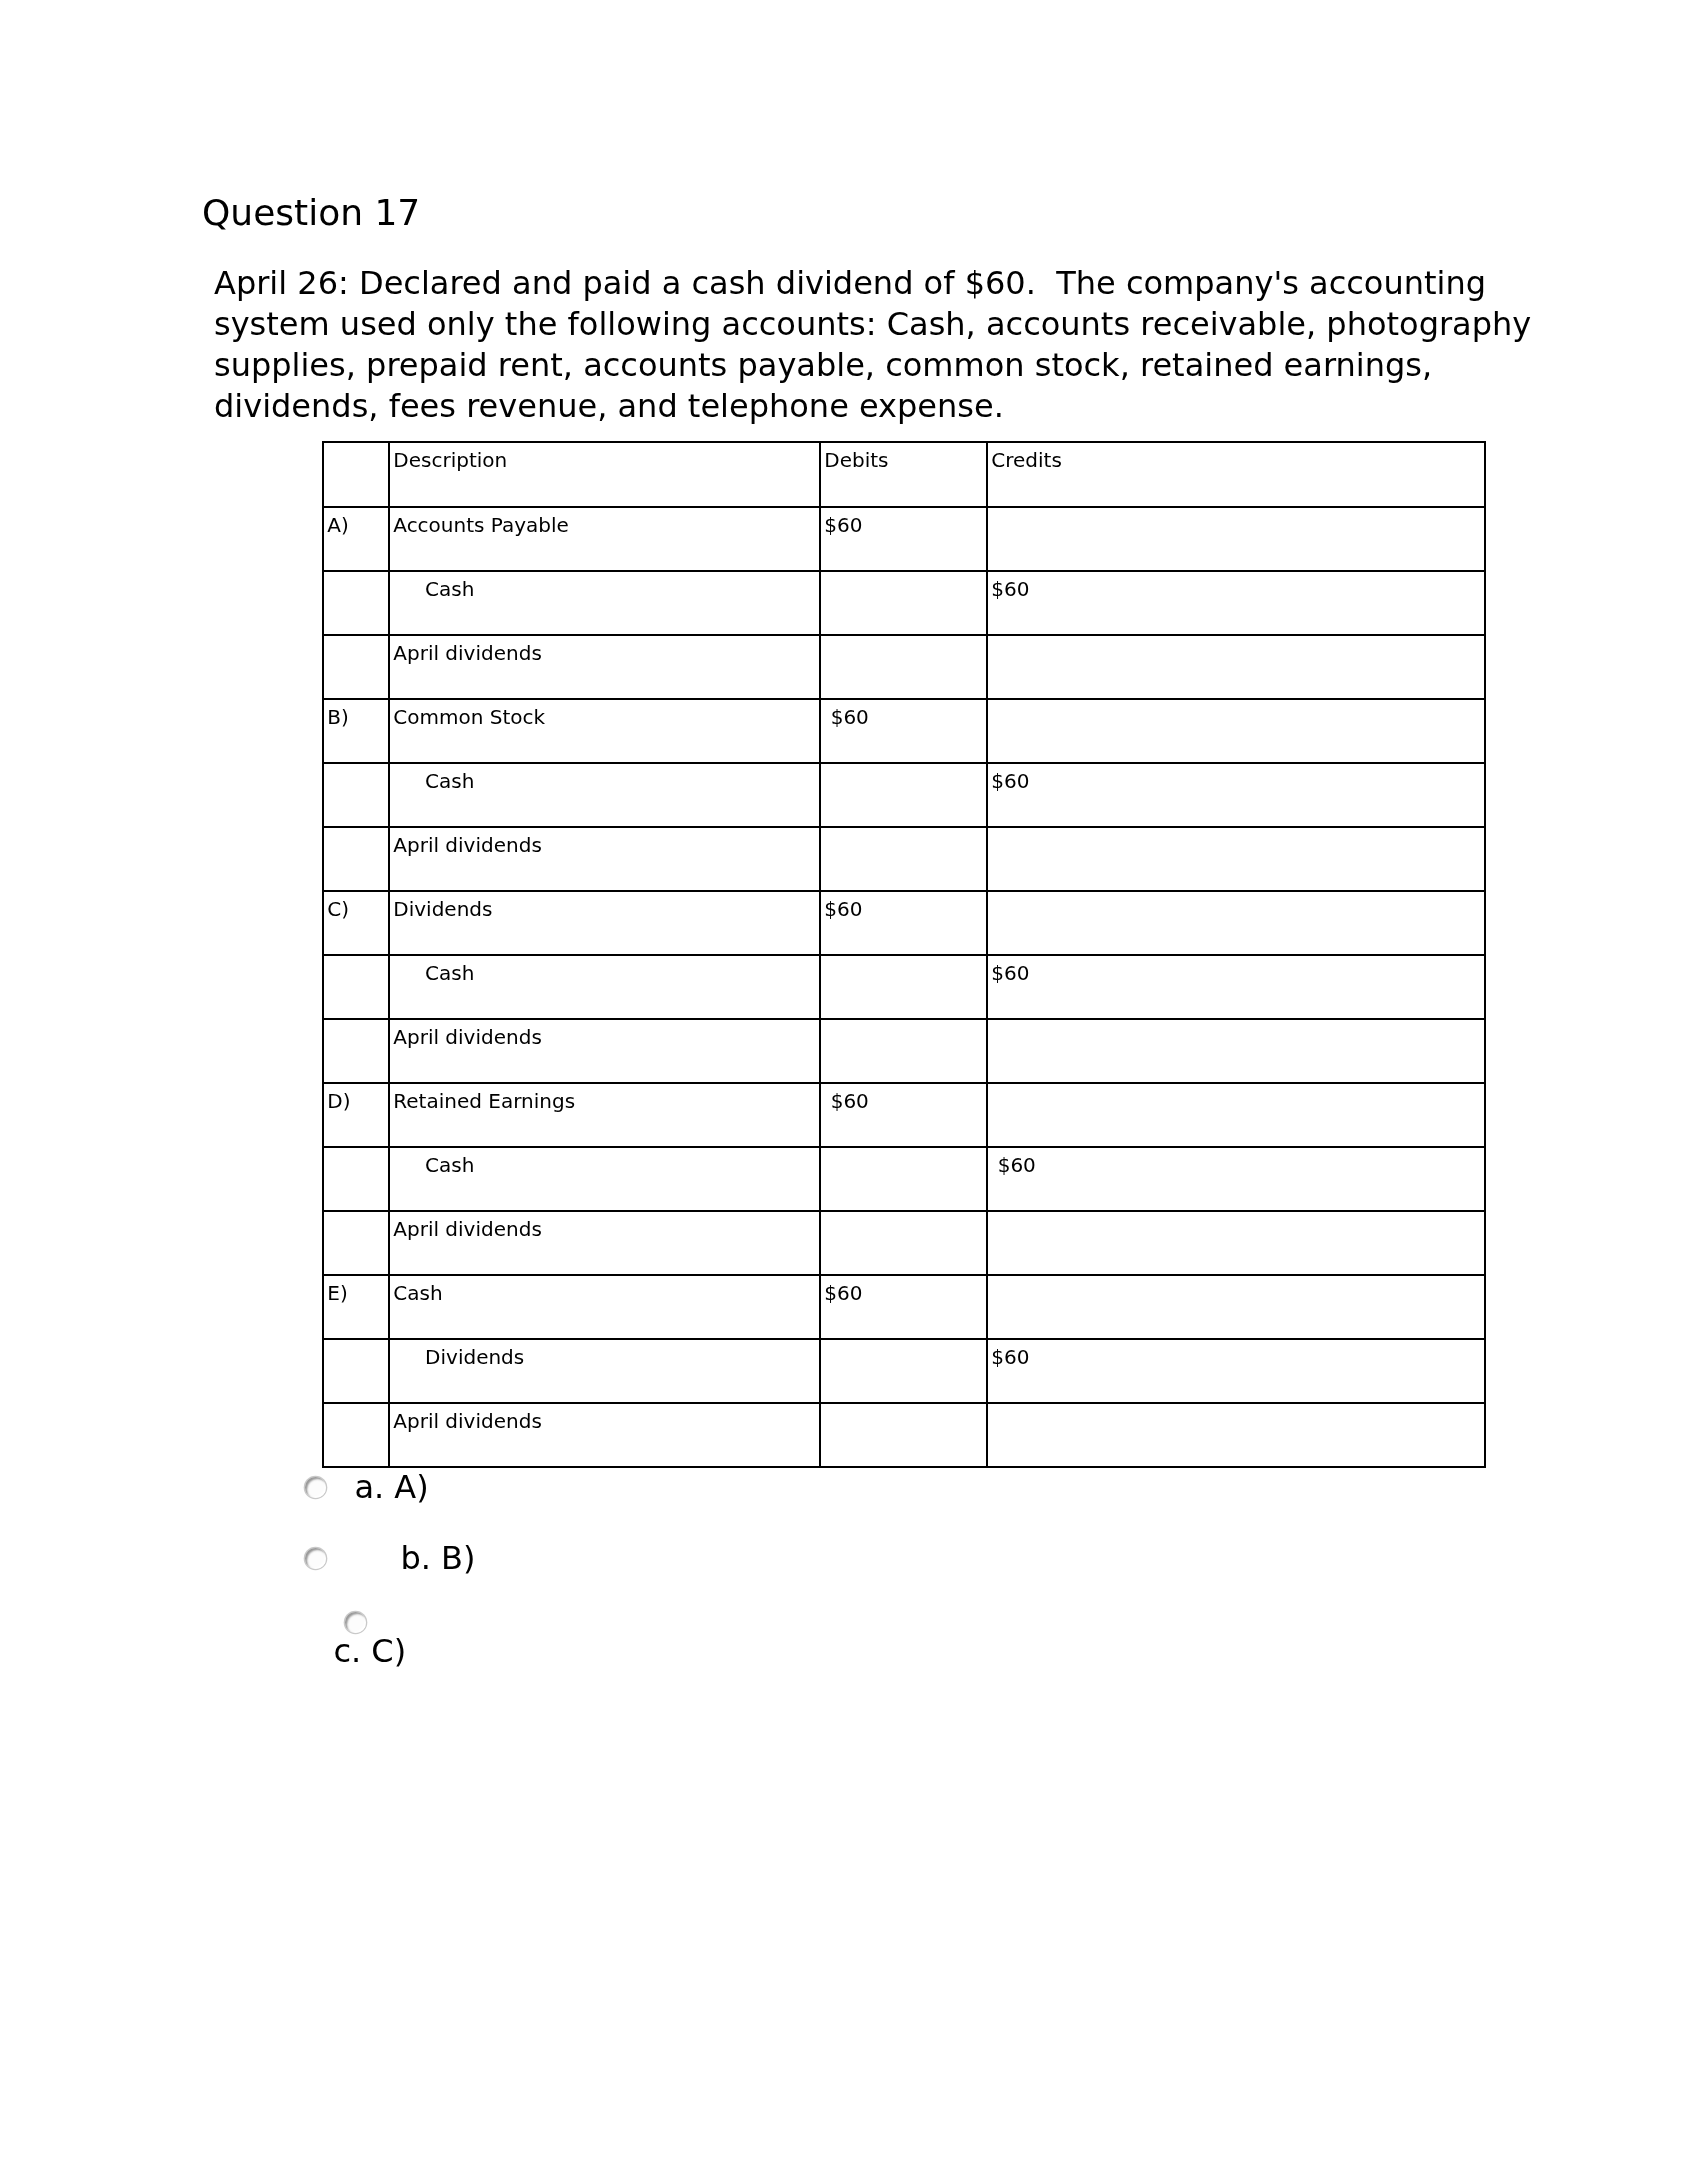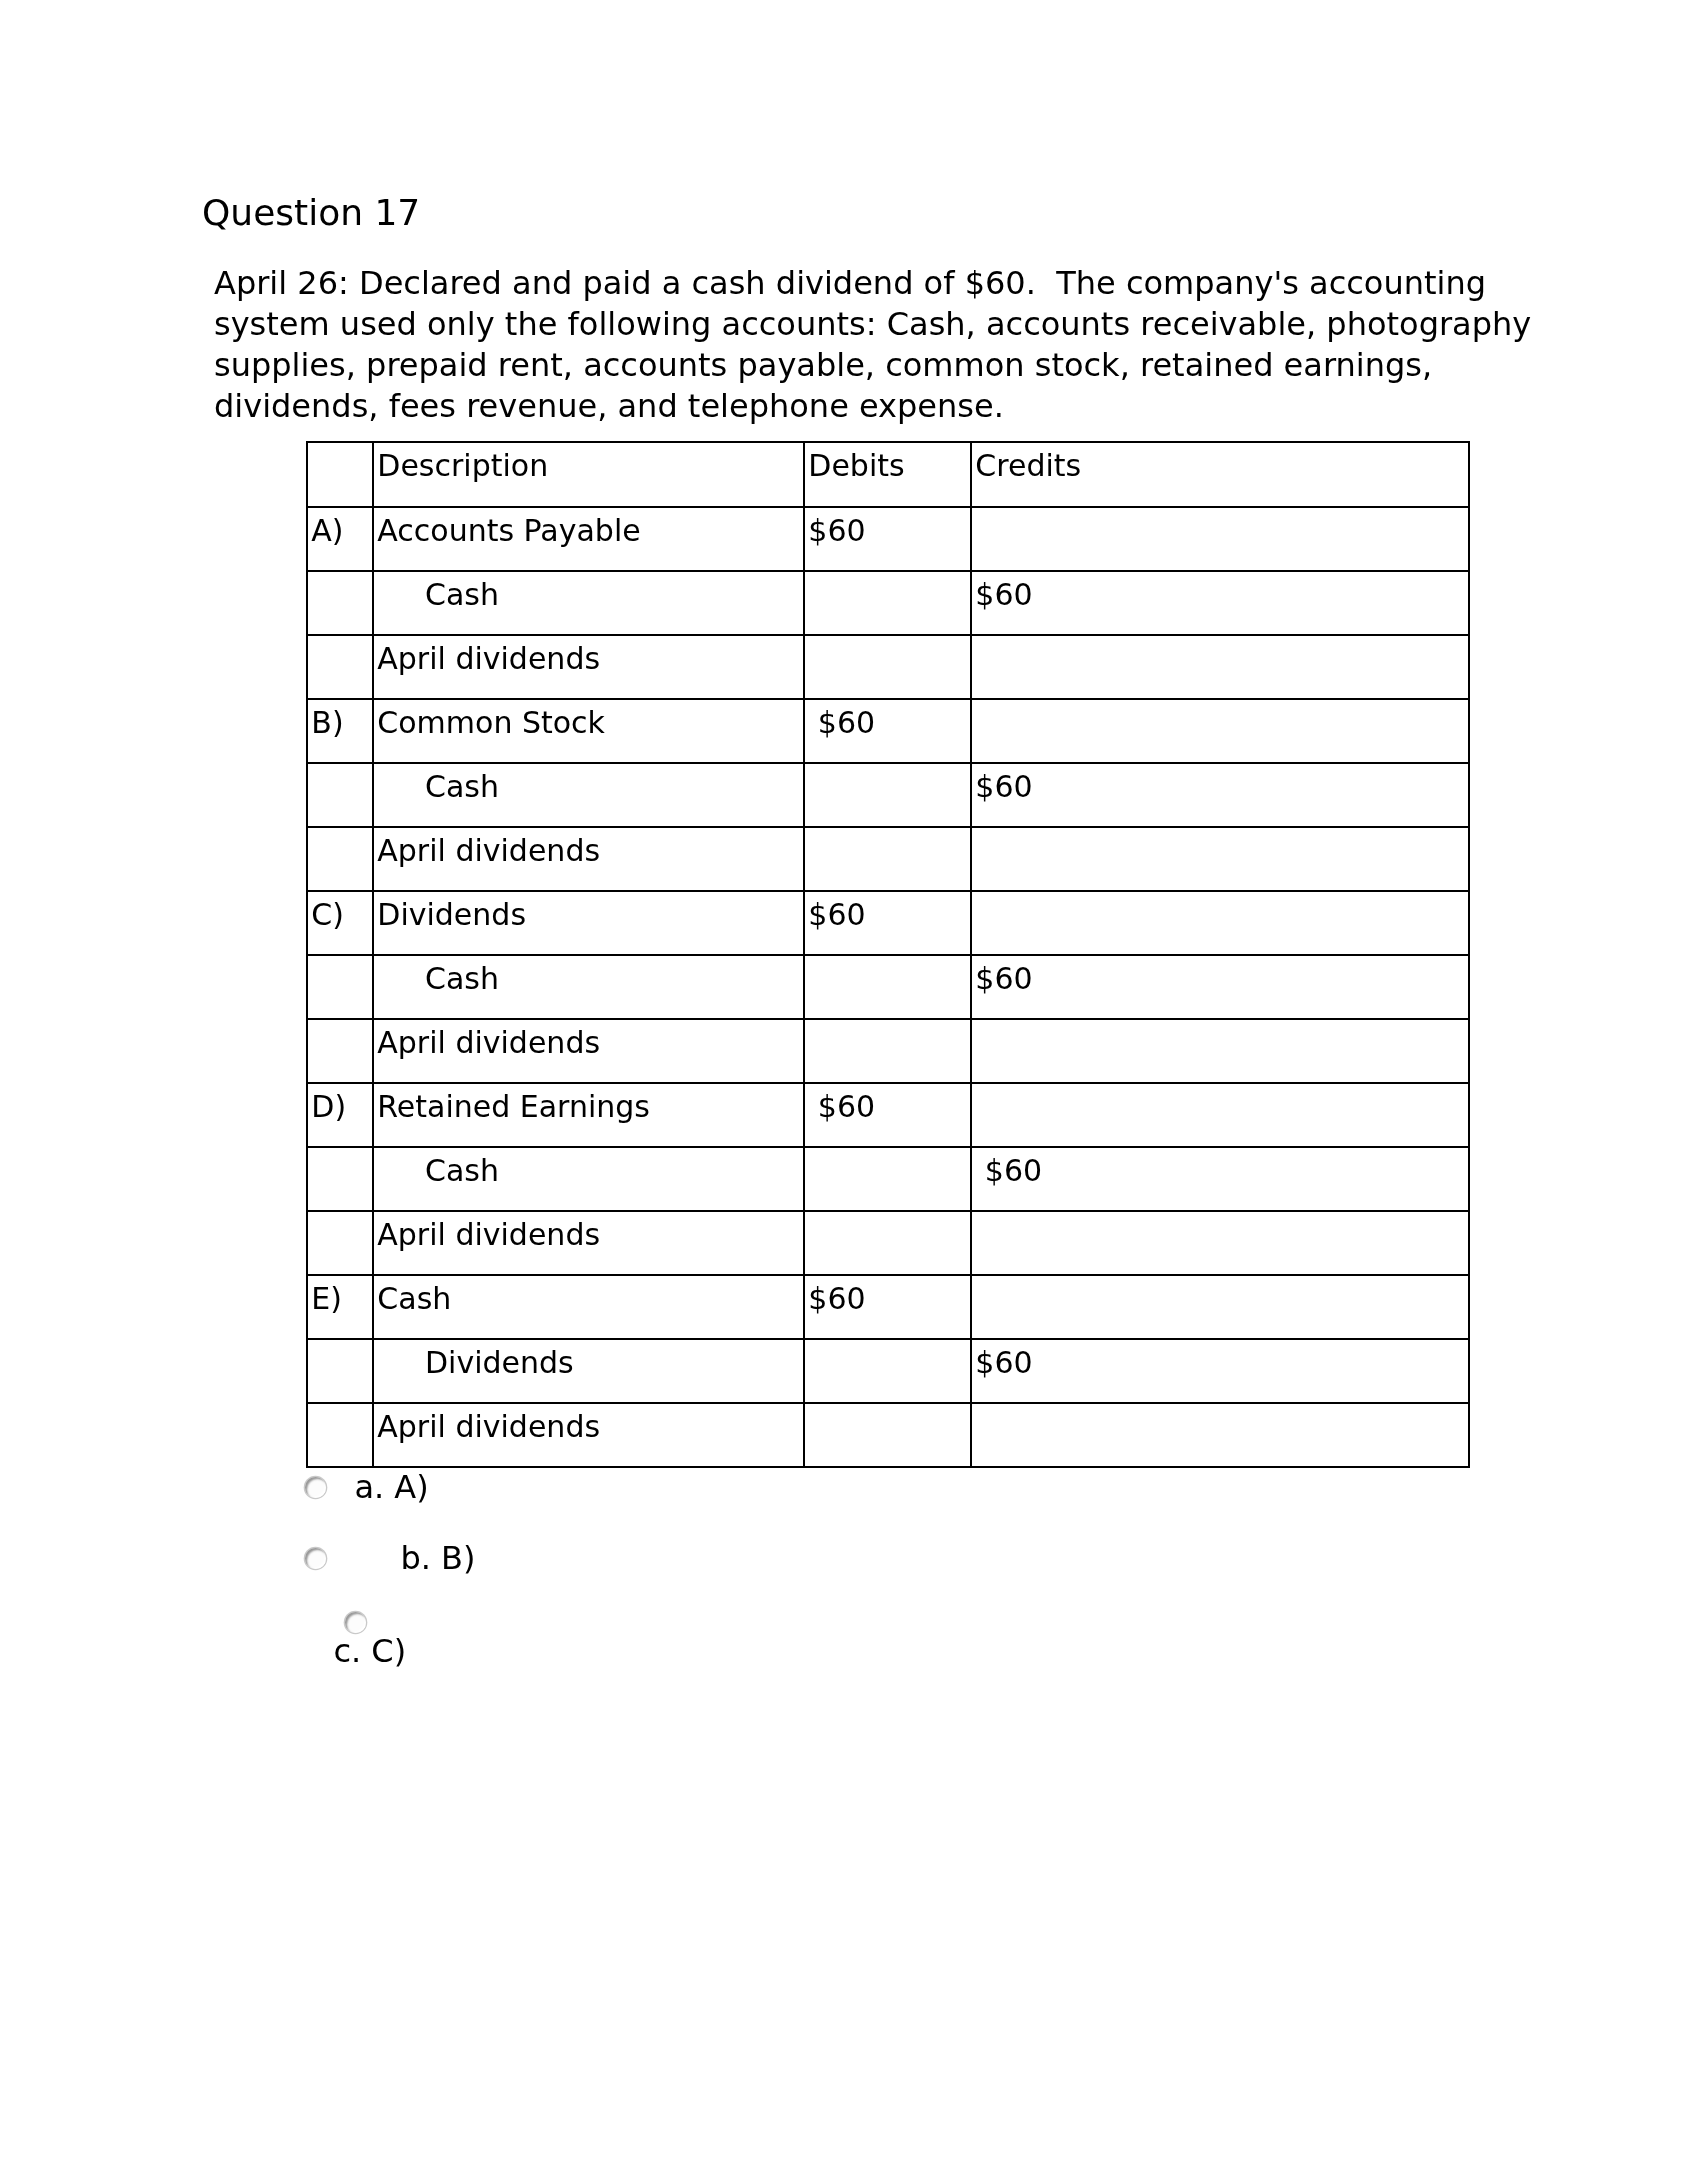--- a/index.html
+++ b/index.html
@@ -27,26 +27,26 @@
     left: 202px;
     top: 251px;
     width: 1376px;
     margin: 12px;
     font-size: 32px;
     line-height: 41px;
     white-space: pre-wrap;
   }
   table.journal {
     position: absolute;
-    left: 306px;
+    left: 322px;
     top: 441px;
     width: 1162px;
     table-layout: fixed;
     border-collapse: collapse;
-    font-size: 30px;
+    font-size: 20px;
     border-radius: 14px;
   }
   table.journal th, table.journal td {
     border: 2px solid #000000;
     border-top-width: 2.6px;
     border-bottom-width: 2.6px;
     vertical-align: top;
     text-align: left;
     font-weight: 400;
     padding: 5.3px 3.3px 0 3.3px;

